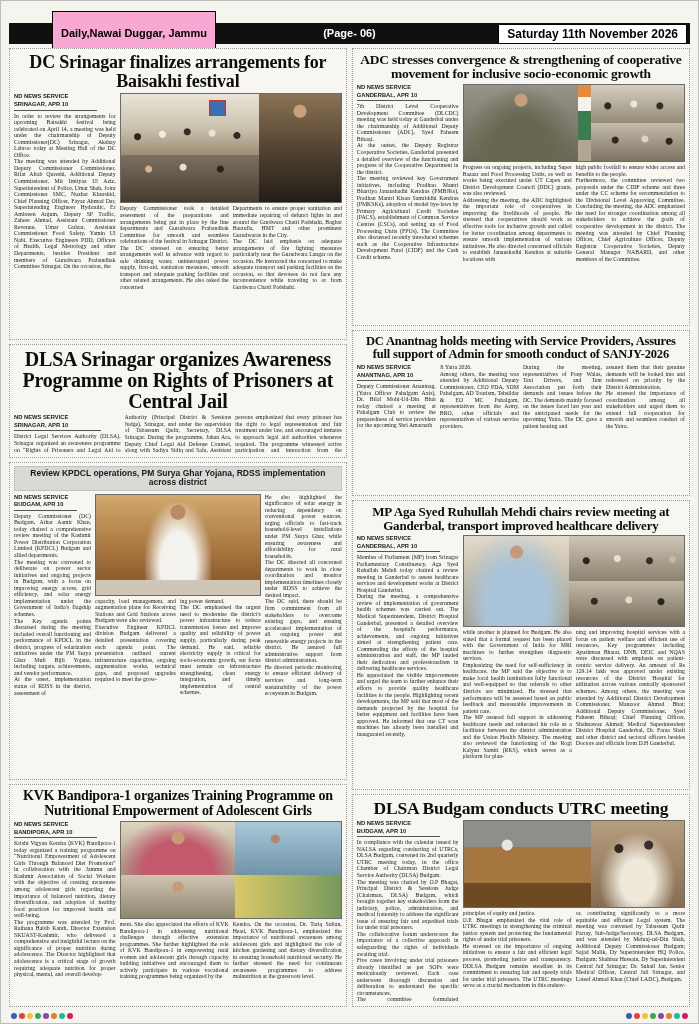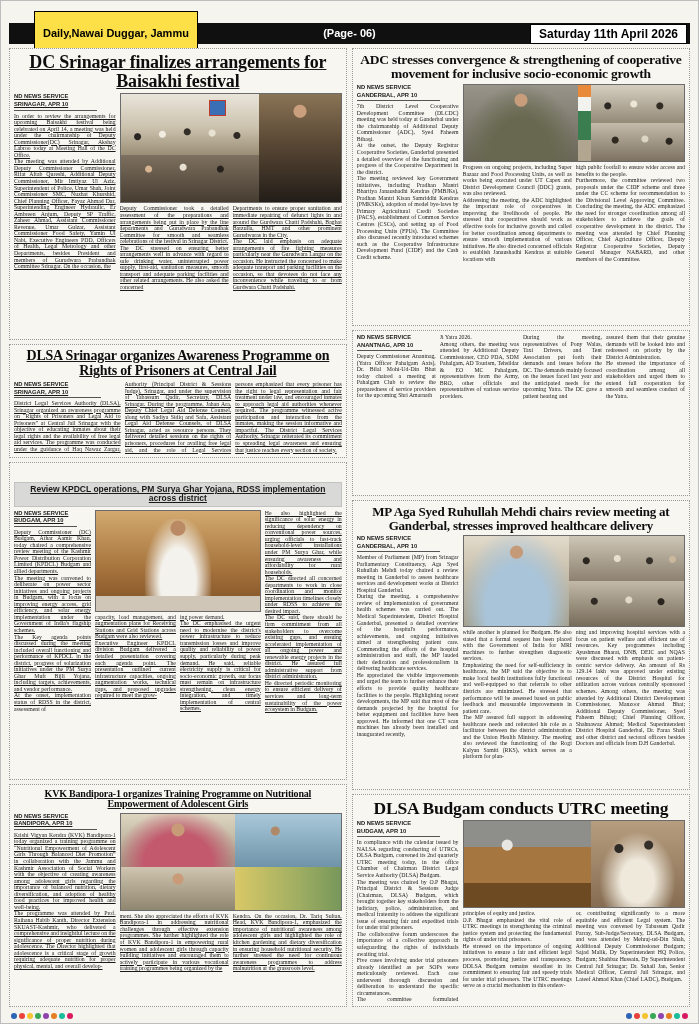--- a/index.html
+++ b/index.html
@@ -1,39 +1,39 @@
 <!DOCTYPE html>
 <html><head>
 <meta charset="utf-8">
 <style>
   html,body{margin:0;padding:0;background:#d8d7d2;}
   .page{position:relative;width:699px;height:1024px;background:#f5f4ef;border:1px solid #bdbdbd;
         box-sizing:border-box;font-family:"Liberation Serif",serif;color:#1a1a1a;overflow:hidden;margin:0 auto;}
   
   .topbar{position:absolute;top:22px;left:8px;right:8px;height:21px;background:#101010;
           display:flex;align-items:center;padding:0 3px;box-sizing:border-box;}
-  .mast{background:#fde047;color:#000;font:bold 11px/1 "Liberation Sans",sans-serif;padding:16px 8px;
-        border:1px solid #000;margin-left:22px;}
+  .mast{background:#f9a8d4;color:#000;font:bold 11px/1 "Liberation Sans",sans-serif;padding:16px 8px;
+        border:1px solid #000;margin-left:40px;}
   .pgno{color:#fff;font:bold 11px/1 "Liberation Sans",sans-serif;position:absolute;left:50%;transform:translateX(-50%);}
   .pdate{background:#fff;color:#000;font:bold 12px/1 "Liberation Sans",sans-serif;padding:3px 8px;
          border:1px solid #000;margin-left:auto;}
   
   .content{position:absolute;top:47px;left:8px;right:8px;bottom:16px;display:flex;gap:5px;}
-  .lcol{width:49.6%;flex:none;display:flex;flex-direction:column;gap:4px;min-width:0;text-decoration:underline;}
+  .lcol{width:49.6%;flex:none;display:flex;flex-direction:column;gap:4px;min-width:0;}
   .rcol{flex:1;display:flex;flex-direction:column;gap:4px;min-width:0;}
   .article{border:1px dotted #9a9a9a;padding:3px 4px;box-sizing:border-box;display:flex;
            flex-direction:column;overflow:hidden;background:#f7f6f1;}
   .hl{font-family:"Liberation Serif",serif;font-weight:bold;text-align:center;margin:1px 2px 3px;
       line-height:1.04;color:#0d0d0d;letter-spacing:-0.2px;}
-  .hl-a1{font-size:18px;}  .hl-a2{font-size:13.5px;} .hl-a3{font-size:14px;} .hl-a4{font-size:12.5px;}
-  .hl-a5{font-size:15.5px;}.hl-a6{font-size:13px;}   .hl-a7{font-size:10px;} .hl-a8{font-size:17.5px;}
+  .hl-a1{font-size:18px;}  .hl-a2{font-size:13.5px;} .hl-a3{font-size:20px;} .hl-a4{font-size:12.5px;}
+  .hl-a5{font-size:15.5px;}.hl-a6{font-size:13px;}   .hl-a7{font-size:14px;} .hl-a8{font-size:17.5px;}
   .kicker{background:#d4d4d4;border:1px solid #b5b5b5;font:bold 9px/1 "Liberation Sans",sans-serif;
           text-align:center;padding:3px 0;margin:0 0 2px;}
   .subhead{background:#d9d9d8;font:bold 8.5px/1.1 "Liberation Sans",sans-serif;text-align:center;
-           padding:2px 1px;margin:16px 0 3px;border:1px solid #c2c2c2;}
+           padding:2px 1px;margin:0 0 3px;border:1px solid #c2c2c2;}
   .byline{font:bold 5.8px/1.3 "Liberation Sans",sans-serif;border-bottom:1px solid #555;
           padding-bottom:1px;margin-bottom:2px;width:82%;}
   .byline span{display:block;}
   .btext{font:5.8px/1.13 "Liberation Serif",serif;text-align:justify;white-space:pre-line;
          overflow:hidden;color:#222;}
   .abody{display:flex;gap:4px;flex:1;overflow:hidden;min-height:0;}
   .acol{display:flex;flex-direction:column;min-width:0;overflow:hidden;}
   .acol.first{width:31%;flex:none;}
   .acol.eq{flex:1;}
   .acol .btext{flex:1;}
@@ -126,21 +126,21 @@
   .dot:nth-child(7){background:#1abc9c;} .dot:nth-child(8){background:#d81b60;}
 </style>
 </head>
 <body>
 
 <div class="page">
 
   <header class="topbar">
     <span class="mast">Daily,Nawai Duggar, Jammu</span>
     <span class="pgno">(Page- 06)</span>
-    <span class="pdate">Saturday 11th April 2026</span>
+    <span class="pdate">Saturday 11th November 2026</span>
   </header>
 
   <div class="content">
 
     <div class="lcol">
 
       <section class="article" style="height:292px">
         <h2 class="hl hl-a1">DC Srinagar finalizes arrangements for Baisakhi festival</h2>
         <div class="abody">
           <div class="acol first">
@@ -275,20 +275,21 @@
               <div class="btext">Progress on ongoing projects, including Super Bazaar and Food Processing Units, as well as works being executed under UT Capex and District Development Council (DDC) grants, was also reviewed.
 Addressing the meeting, the ADC highlighted the important role of cooperatives in improving the livelihoods of people. He stressed that cooperatives should work as effective tools for inclusive growth and called for better coordination among departments to ensure smooth implementation of various initiatives. He also directed concerned officials to establish Janaushadhi Kendras at suitable locations with</div>
               <div class="btext">high public footfall to ensure wider access and benefits to the people.
 Furthermore, the committee reviewed two proposals under the CIDF scheme and three under the CC scheme for recommendation to the Divisional Level Approving Committee. Concluding the meeting, the ADC emphasized the need for stronger coordination among all stakeholders to achieve the goals of cooperative development in the district. The meeting was attended by Chief Planning Officer, Chief Agriculture Officer, Deputy Registrar Cooperative Societies, Deputy General Manager NABARD, and other members of the Committee.</div>
             </div>
           </div>
         </div>
       </section>
 
       <section class="article" style="height:166px">
+        <h2 class="hl hl-a4">DC Anantnag holds meeting with Service Providers, Assures full support of Admin for smooth conduct of SANJY-2026</h2>
         <div class="abody">
           <div class="acol eq">
             <div class="byline">
               <span>ND NEWS SERVICE</span>
               <span>ANANTNAG, APR 10</span>
             </div>
             <div class="btext">Deputy Commissioner Anantnag, (Yatra Officer Pahalgam Axis), Dr. Bilal Mohi-Ud-Din Bhat today chaired a meeting at Pahalgam Club to review the preparedness of service providers for the upcoming Shri Amarnath</div>
           </div>
           <div class="acol eq">
               <div class="btext">Ji Yatra 2026.
@@ -298,21 +299,21 @@
               <div class="btext">During the meeting, representatives of Pony Walas, Taxi Drivers, and Tent Association put forth their demands and issues before the DC. The demands mainly focused on the issues faced last year and the anticipated needs for the upcoming Yatra. The DC gave a patient hearing and</div>
             </div>
           <div class="acol eq">
               <div class="btext">assured them that their genuine demands will be looked into and redressed on priority by the District Administration.
 He stressed the importance of coordination among all stakeholders and urged them to extend full cooperation for smooth and seamless conduct of the Yatra.</div>
             </div>
         </div>
       </section>
 
       <section class="article" style="height:290px">
-        <h2 class="hl hl-a6">MP Aga Syed Ruhullah Mehdi chairs review meeting at Ganderbal, stresses improved healthcare delivery</h2>
+        <h2 class="hl hl-a6">MP Aga Syed Ruhullah Mehdi chairs review meeting at Ganderbal, transport improved healthcare delivery</h2>
         <div class="abody">
           <div class="acol first">
             <div class="byline">
               <span>ND NEWS SERVICE</span>
               <span>GANDERBAL, APR 10</span>
             </div>
             <div class="btext">Member of Parliament (MP) from Srinagar Parliamentary Constituency, Aga Syed Ruhullah Mehdi today chaired a review meeting in Ganderbal to assess healthcare services and development works at District Hospital Ganderbal.
 During the meeting, a comprehensive review of implementation of government health schemes was carried out. The Medical Superintendent, District Hospital Ganderbal, presented a detailed overview of the hospital's performance, achievements, and ongoing initiatives aimed at strengthening patient care. Commending the efforts of the hospital administration and staff, the MP lauded their dedication and professionalism in delivering healthcare services.
 He appreciated the visible improvements and urged the team to further enhance their efforts to provide quality healthcare facilities to the people. Highlighting recent developments, the MP said that most of the demands projected by the hospital for better equipment and facilities have been approved. He informed that one CT scan machines has already been installed and inaugurated recently,</div>
           </div>

